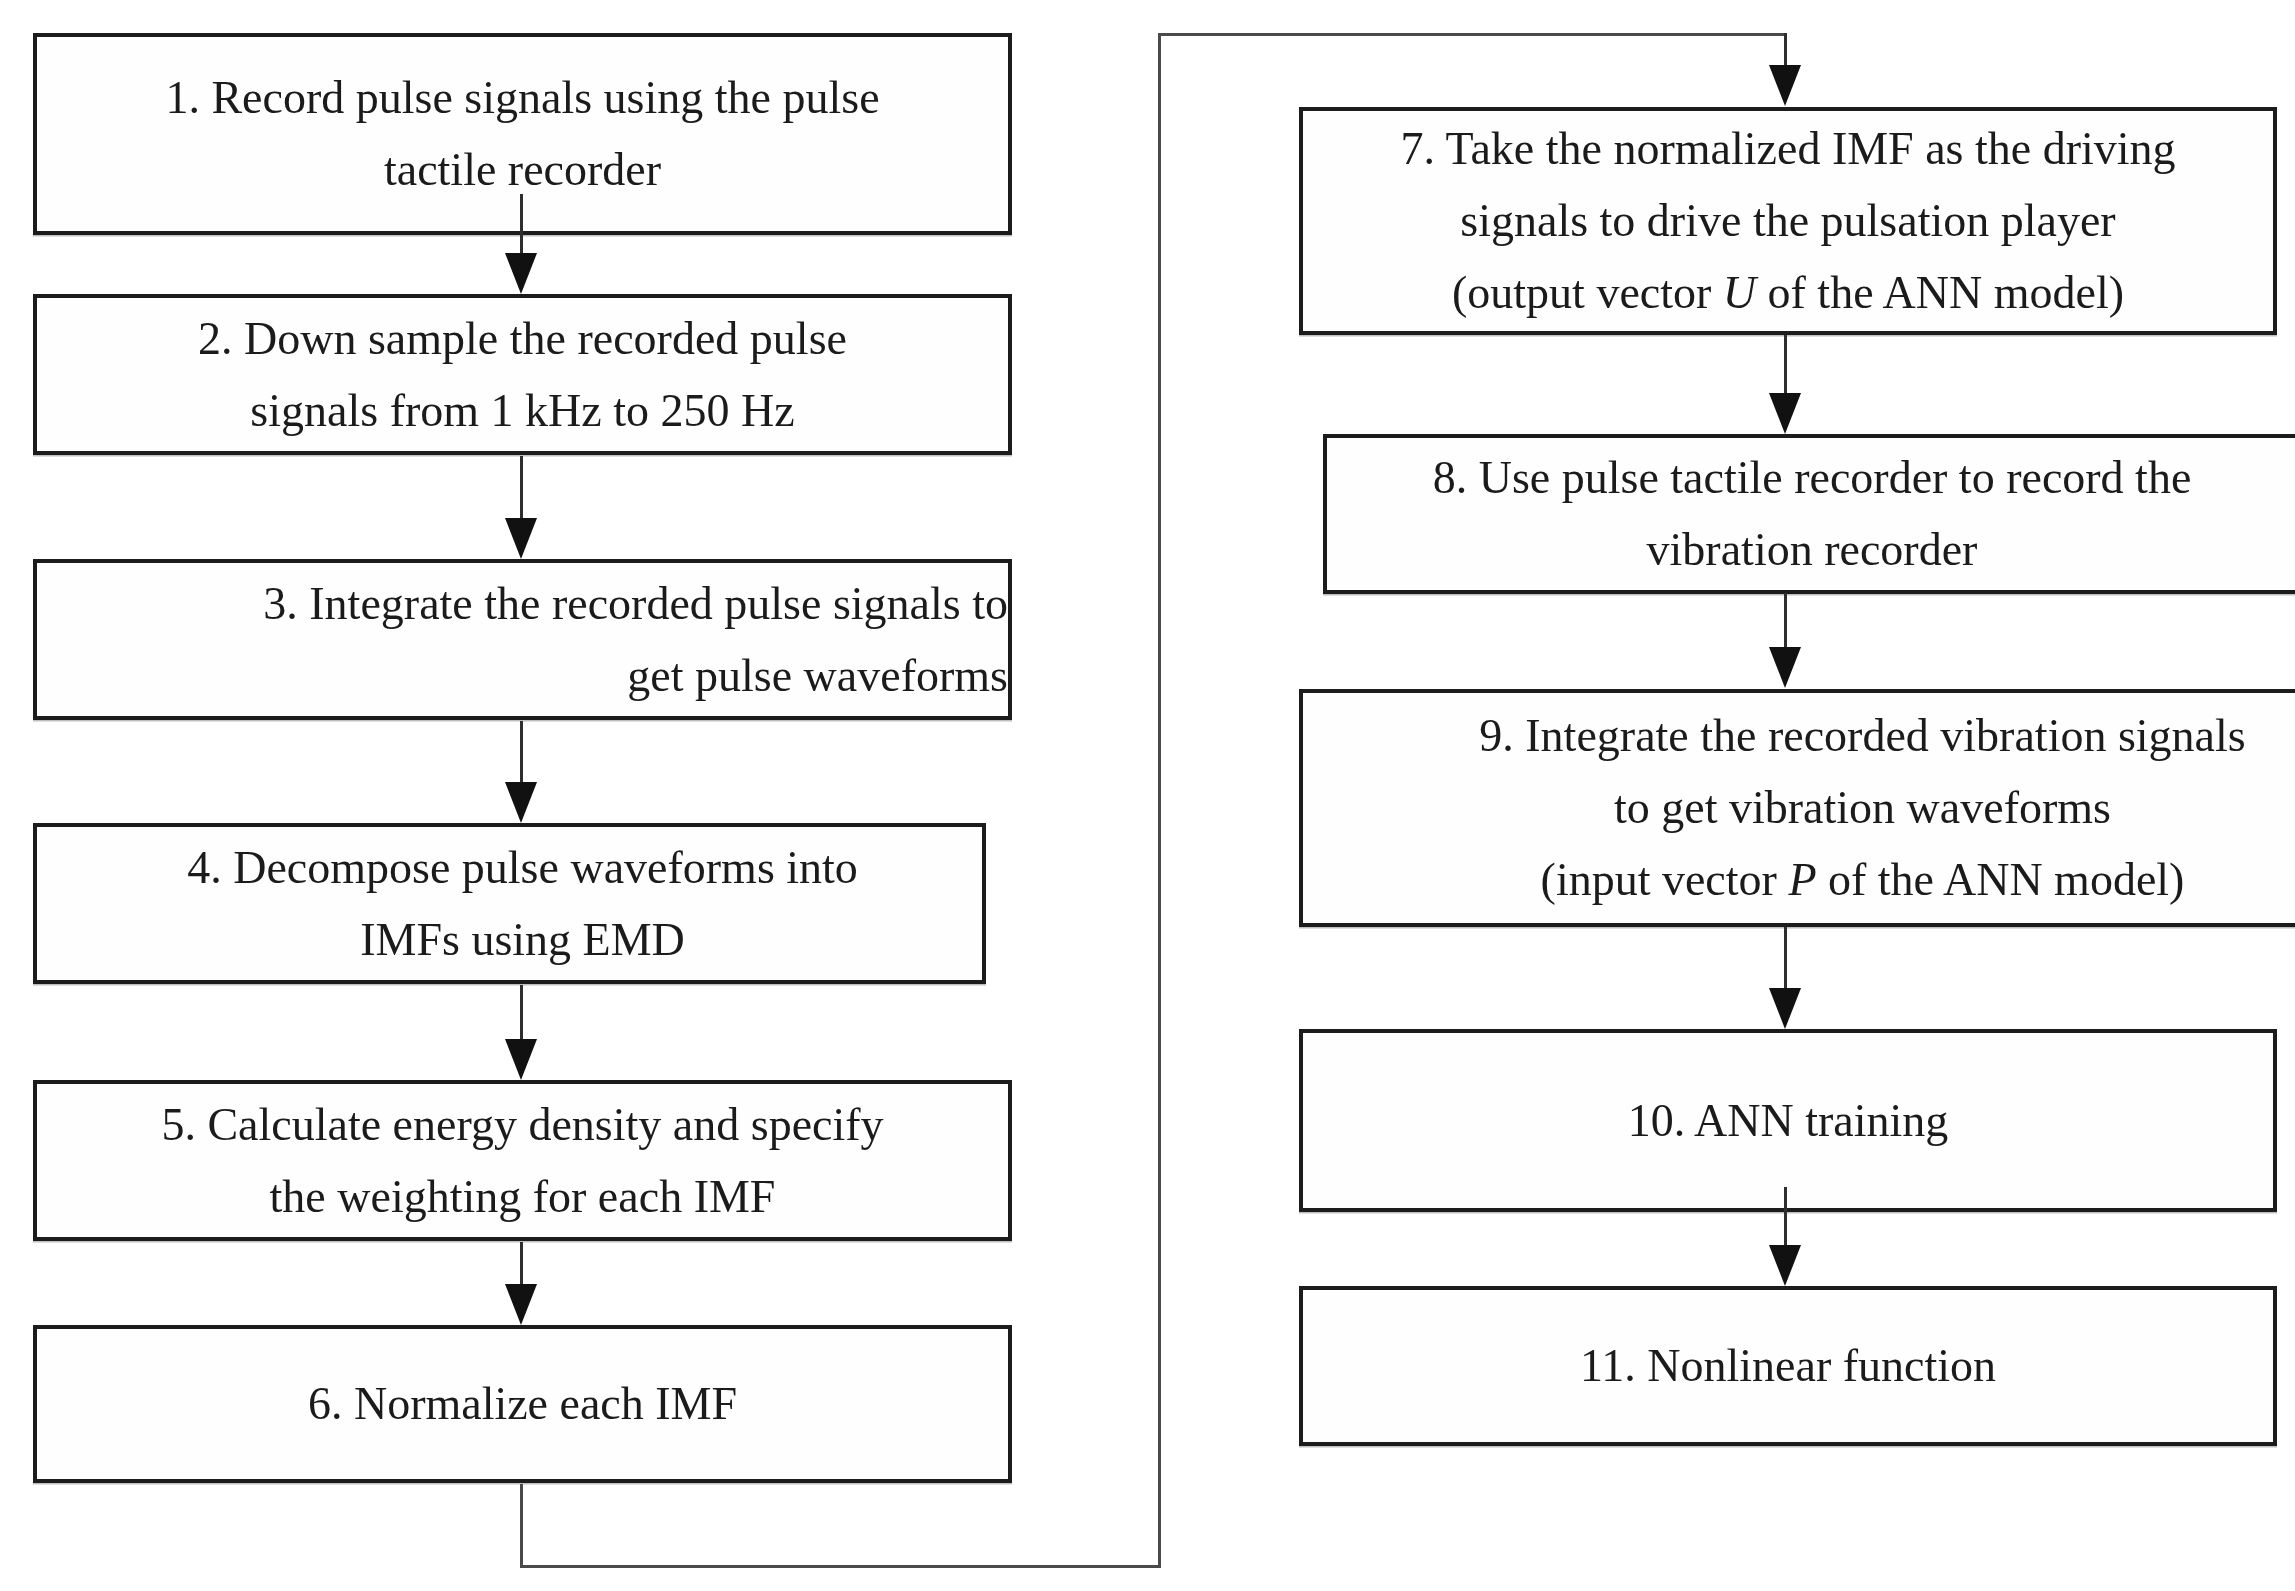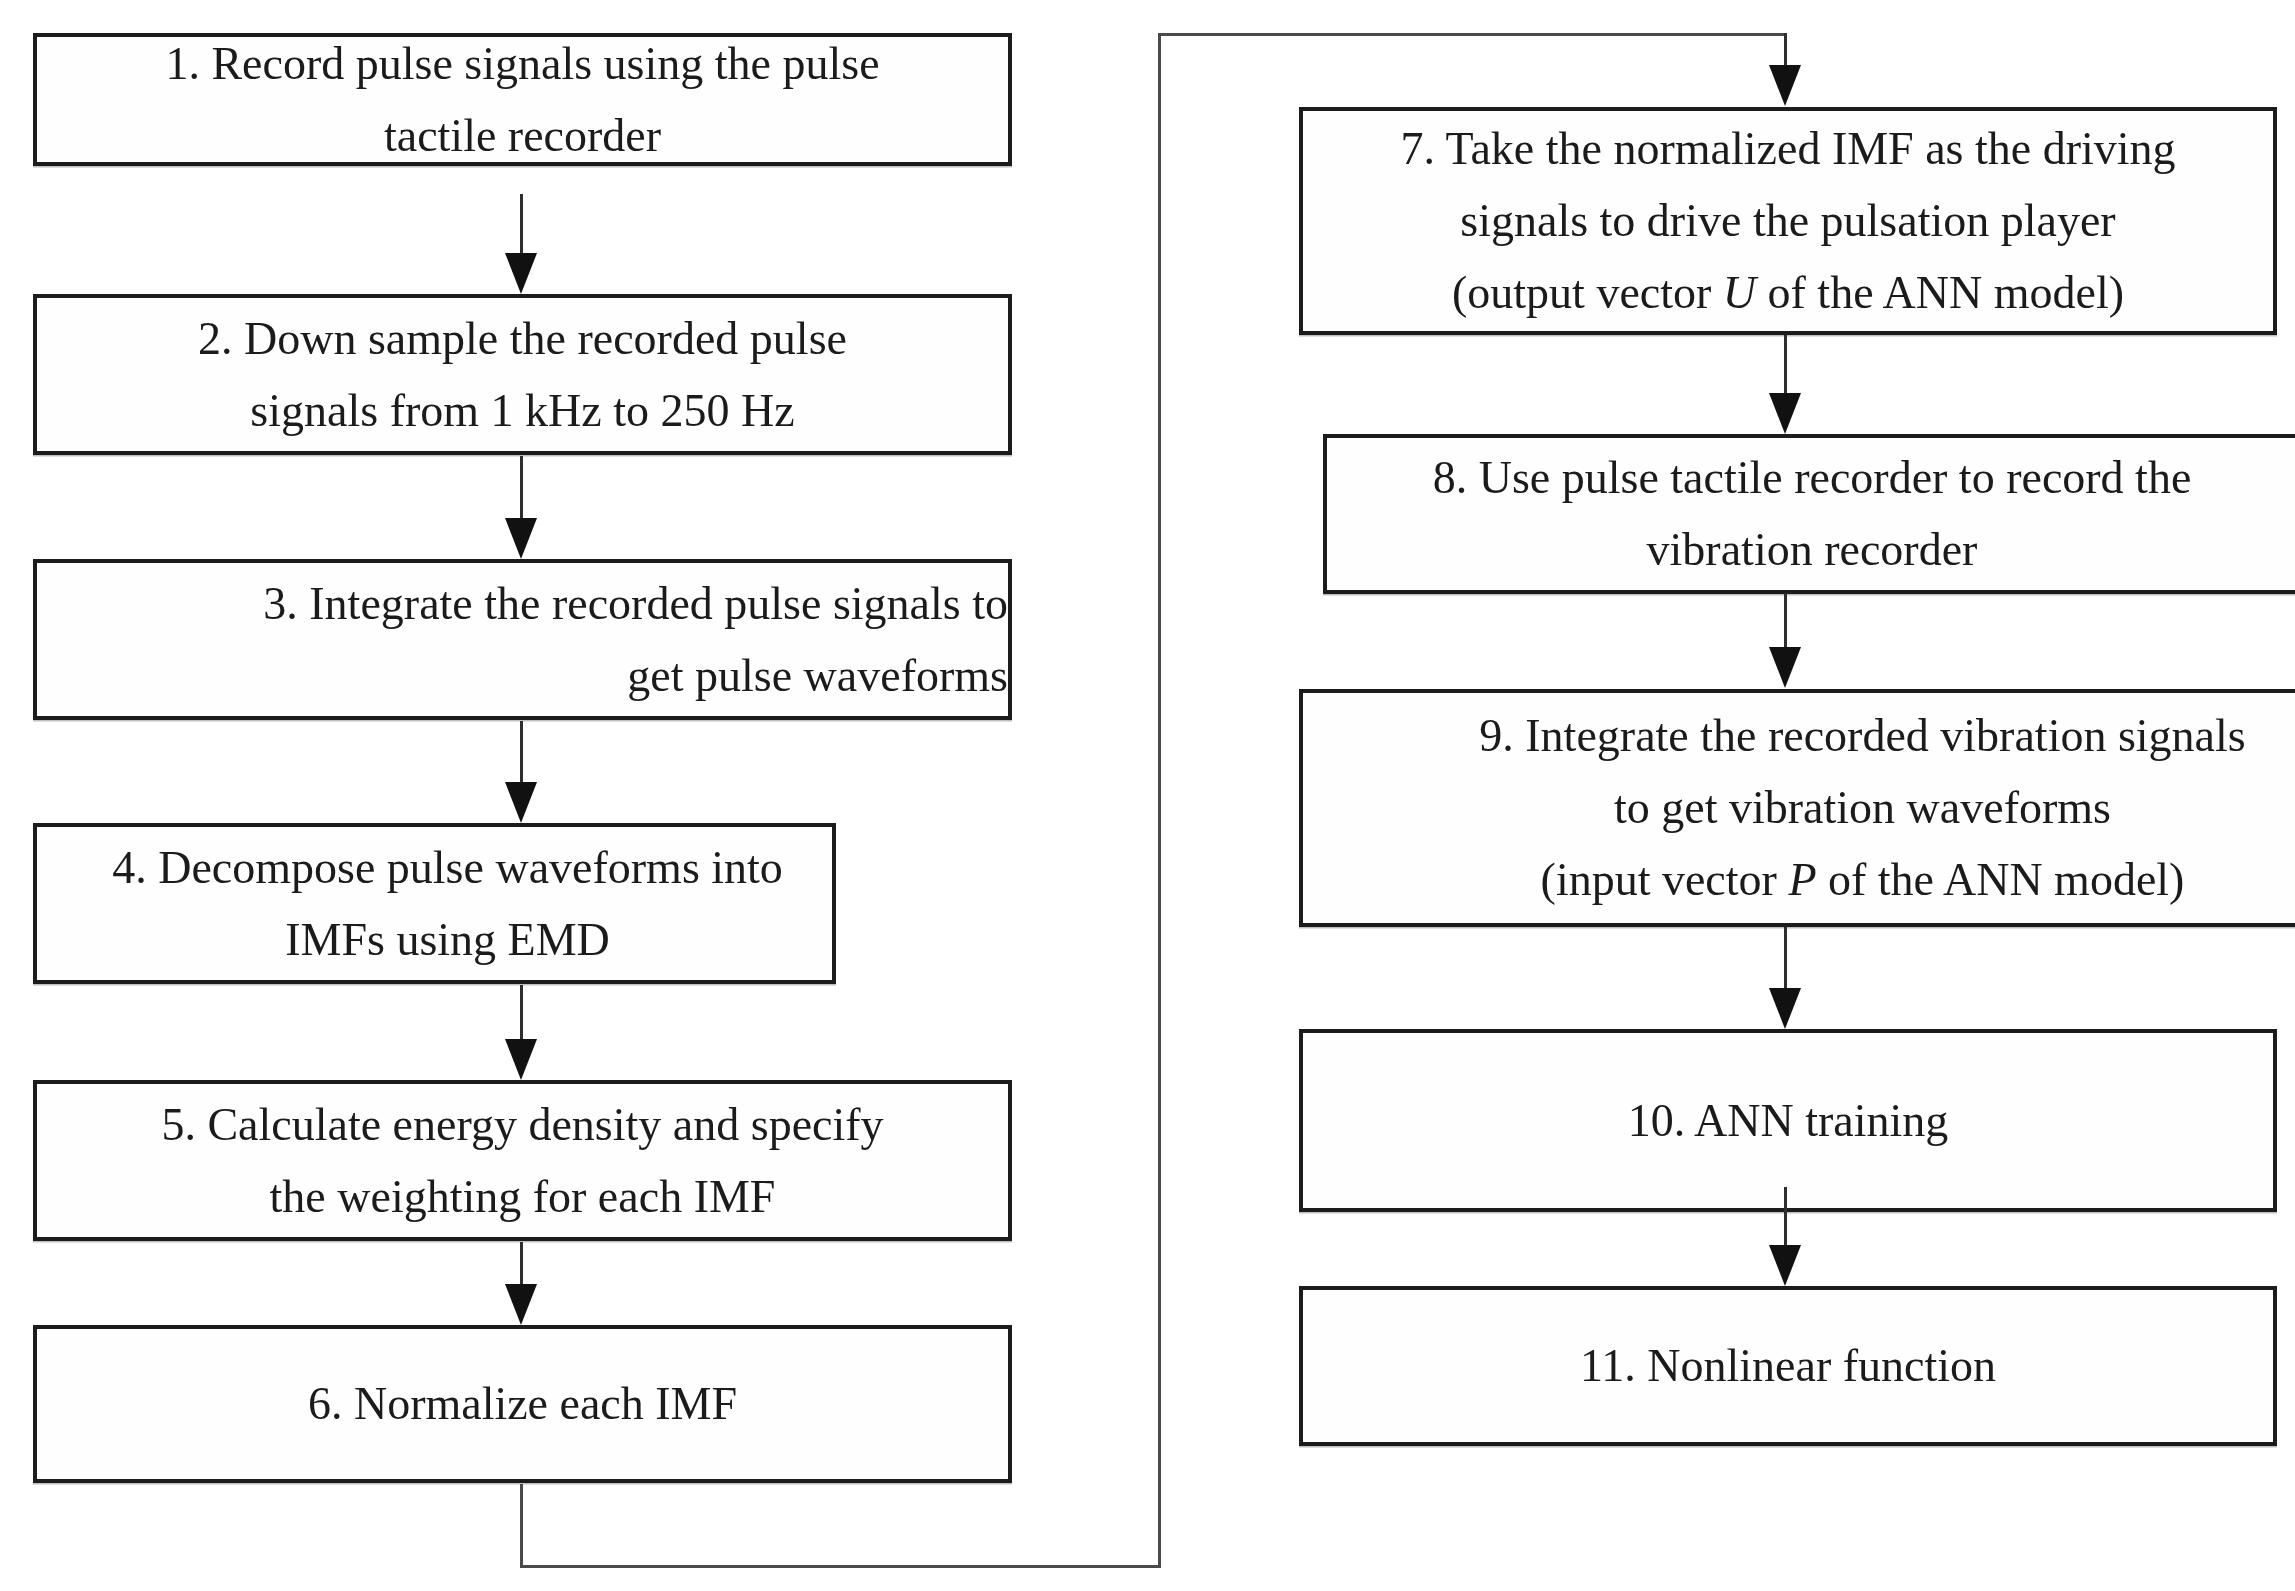--- a/index.html
+++ b/index.html
@@ -43,24 +43,24 @@
     height: 0;
     border-left: 16.7px solid transparent;
     border-right: 16.7px solid transparent;
     border-top: 41px solid #111111;
   }
   .cline {
     position: absolute;
     background: #4a4a4a;
   }
   
-  .b1  { left: 33px;   top: 33px;   width: 979px; height: 133px; }
+  .b1  { left: 33px;   top: 33px;   width: 979px; height: 202px; }
   .b2  { left: 33px;   top: 294px;  width: 979px; height: 161px; }
   .b3  { left: 33px;   top: 559px;  width: 979px; height: 161px; align-items: flex-end; }
-  .b4  { left: 33px;   top: 823px; width: 803px; height: 161px; padding-left: 26px; }
+  .b4  { left: 33px;   top: 823px; width: 953px; height: 161px; padding-left: 26px; }
   .b5  { left: 33px;   top: 1080px; width: 979px; height: 161px; }
   .b6  { left: 33px;   top: 1325px; width: 979px; height: 158px; }
   .b7  { left: 1299px; top: 107px;  width: 978px; height: 228px; }
   .b8  { left: 1323px; top: 434px;  width: 978px; height: 160px; justify-content: center; }
   .b9  { left: 1299px; top: 689px;  width: 1127px; height: 238px; }
   .b10 { left: 1299px; top: 1029px; width: 978px; height: 183px; }
   .b11 { left: 1299px; top: 1286px; width: 978px; height: 160px; }
 </style>
 </head>
 <body>

